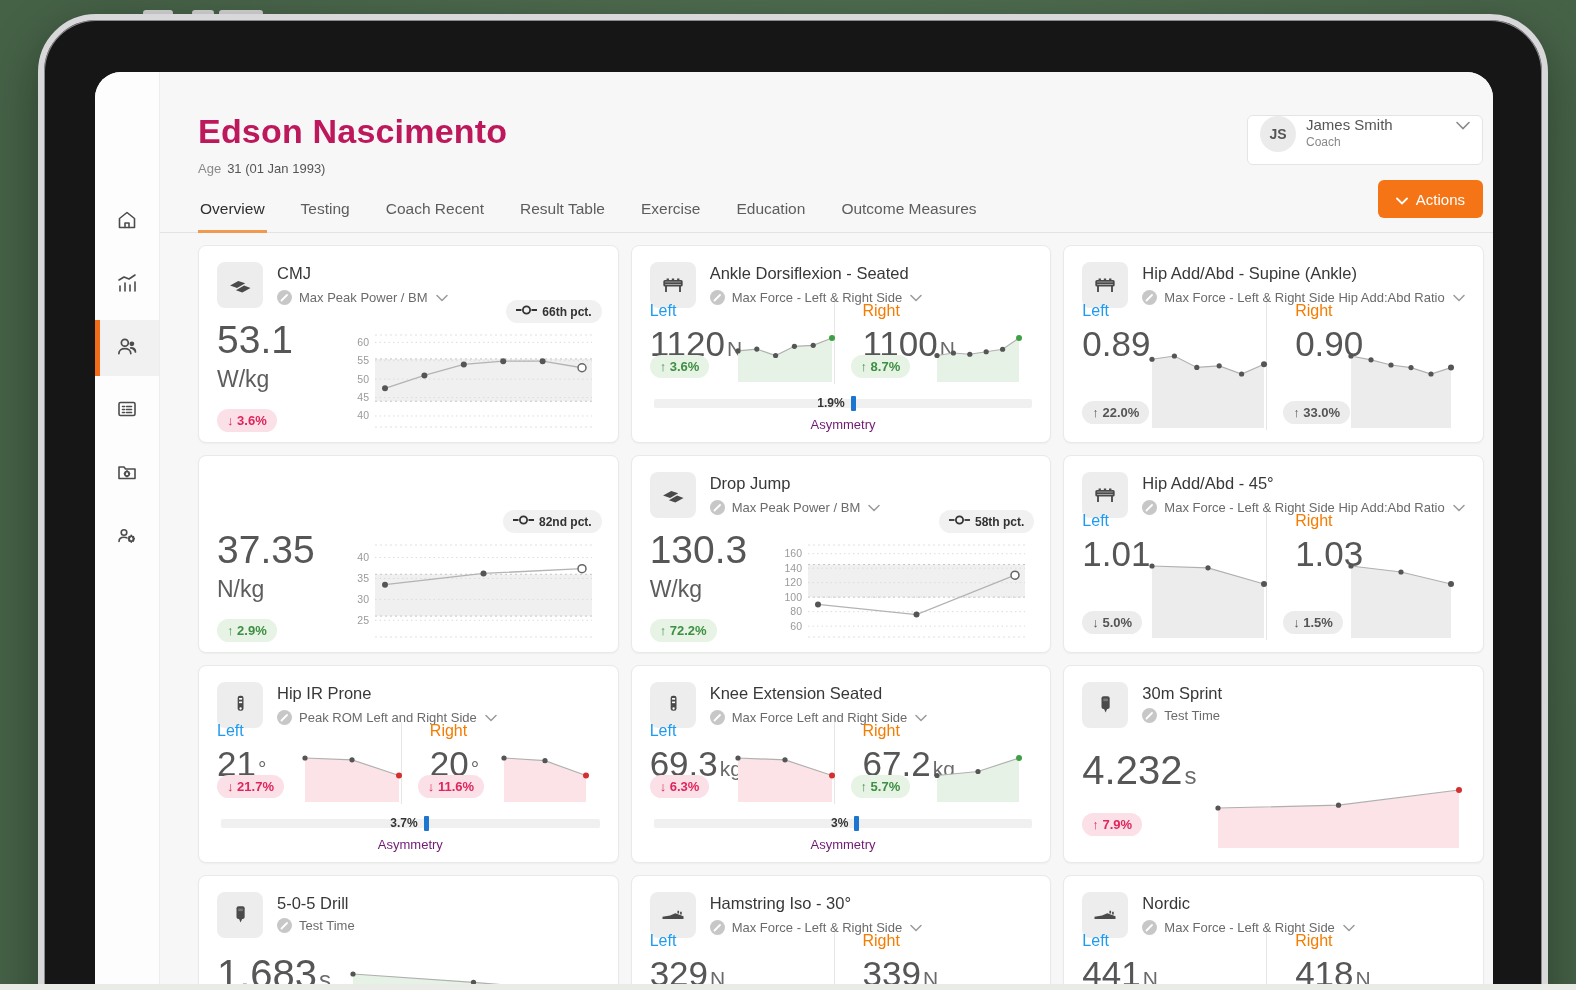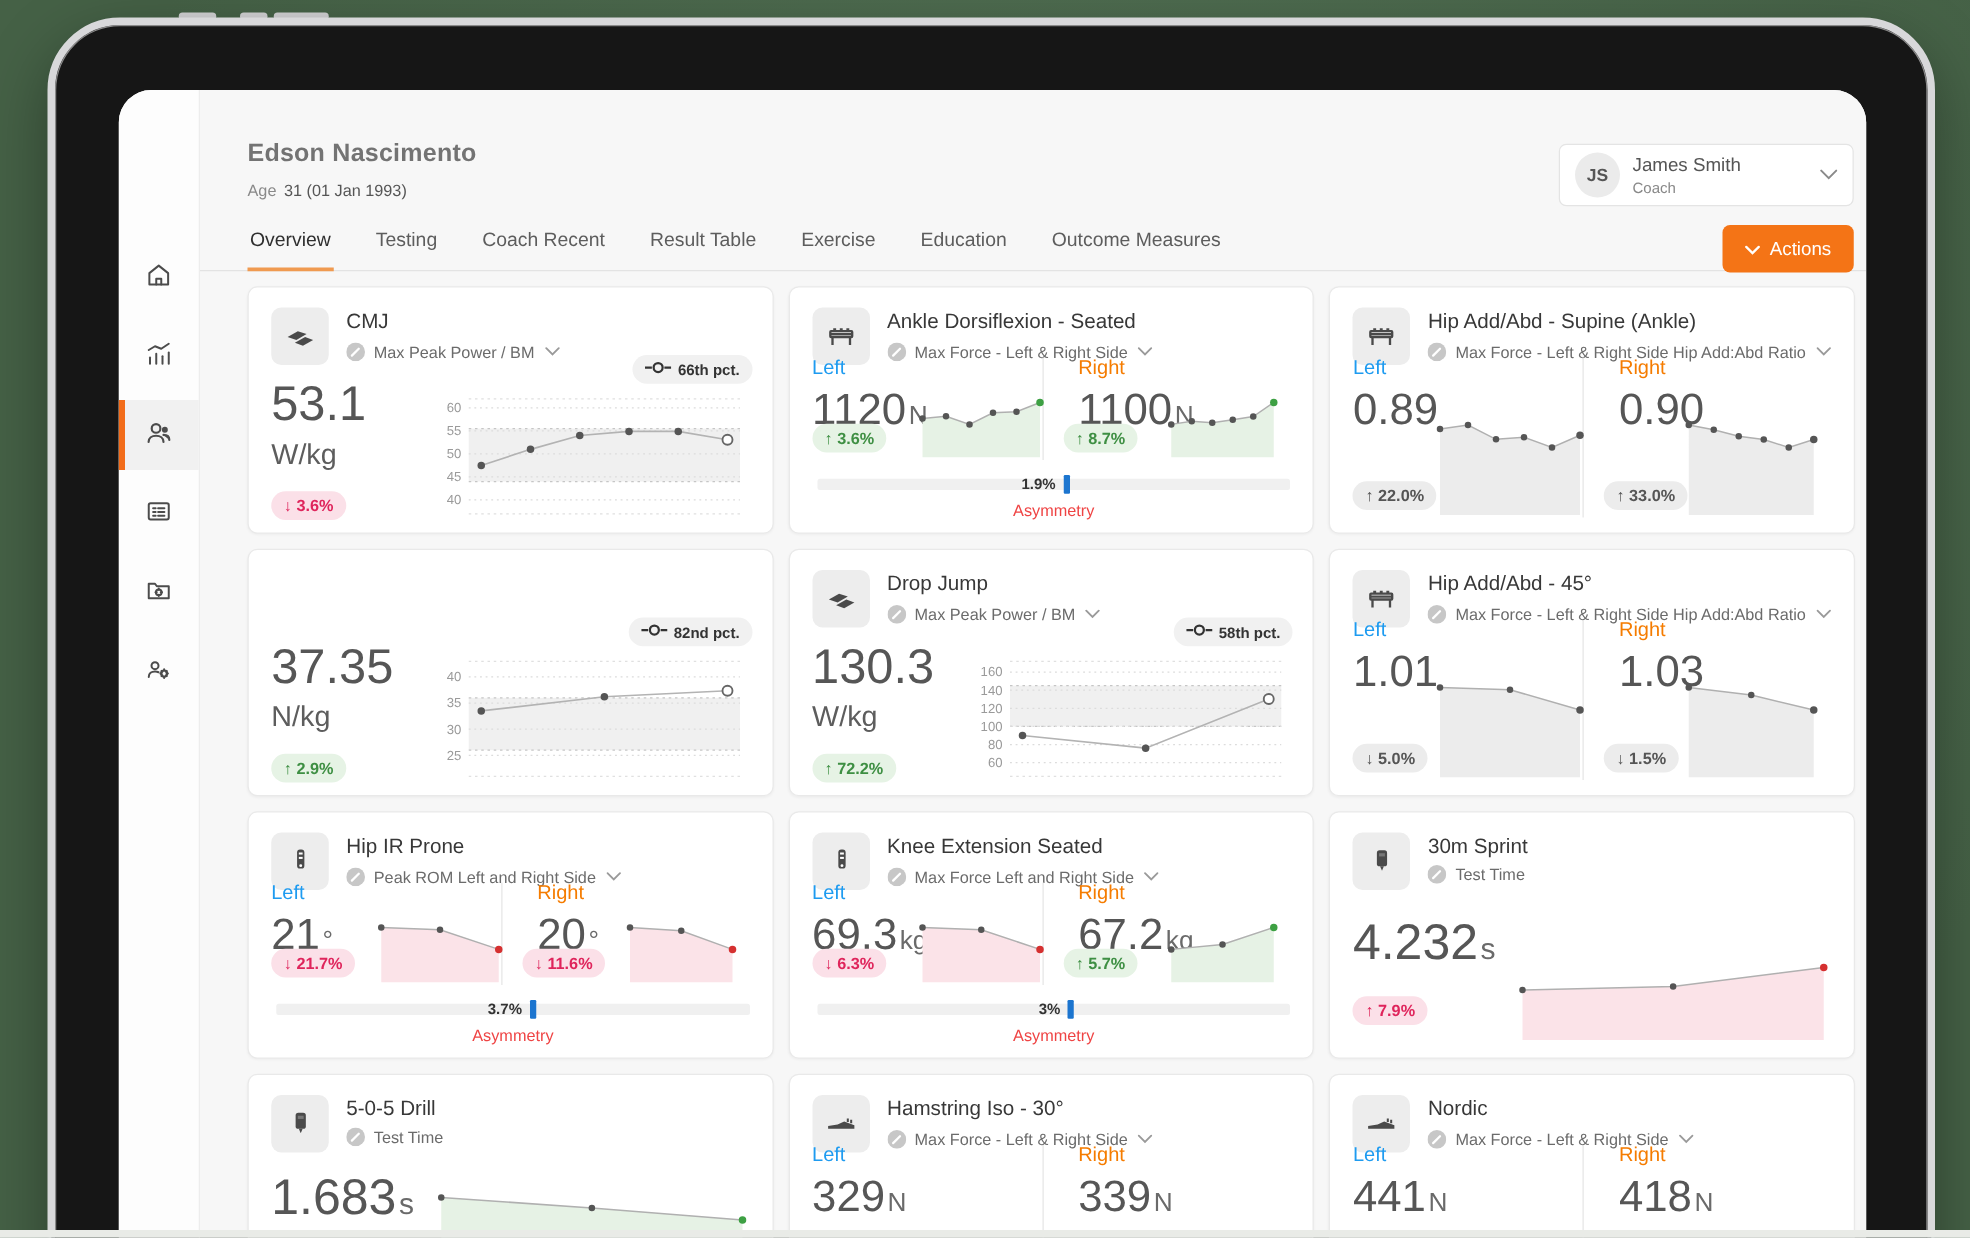--- a/index.html
+++ b/index.html
@@ -20,26 +20,26 @@
   
   .sidebar { width:65px; background:#fdfdfd; border-right:1px solid #ededed;
              padding-top:122px; display:flex; flex-direction:column; gap:7px; flex:0 0 65px; }
   .nav-item { position:relative; height:56px; display:flex; align-items:center; justify-content:center; cursor:pointer; }
   .nav-item svg { stroke:#4c4c4c; fill:none; stroke-width:1.6; stroke-linecap:round; stroke-linejoin:round; }
   .nav-item.active { background:#f1f1f1; }
   .nav-item.active::before { content:""; position:absolute; left:0; top:0; bottom:0; width:5px; background:#f26c1a; }
 
   
   .main { flex:1; position:relative; background:#f7f7f7; overflow:hidden; }
-  .page-title { padding:40px 0 0 38px; font-size:20px; font-weight:bold; color:#737373; letter-spacing:.2px; }
+  .page-title { padding:40px 0 0 38px; font-size:34px; font-weight:bold; color:#be185d; letter-spacing:.2px; }
   .age-row { padding:10px 0 0 38px; font-size:13px; color:#8a8a8a; }
   .age-row b { color:#555; font-weight:normal; margin-left:6px; }
 
   .user-chip { position:absolute; top:43px; right:10px; width:236px; height:50px; background:#fff;
-               border:1px solid #e4e4e4; border-radius:6px; display:flex; align-items:center; padding:0 12px; cursor:pointer; }
+               border:1px solid #e4e4e4; border-radius:6px; display:flex; padding:0 12px; cursor:pointer; }
   .avatar { width:36px; height:36px; border-radius:50%; background:#ebebeb; color:#555; font-size:14px; font-weight:bold;
             display:flex; align-items:center; justify-content:center; }
   .user-meta { margin-left:10px; flex:1; }
   .user-name { font-size:15px; color:#555; }
   .user-role { font-size:12px; color:#888; margin-top:2px; }
 
   .actions-btn { position:absolute; top:108px; right:10px; height:38px; background:#f47416; border:none; border-radius:6px;
                  color:#fff; font-size:15px; font-family:inherit; padding:0 18px; display:flex; align-items:center; gap:8px; cursor:pointer; }
 
   .tabs { display:flex; margin-top:24px; padding-left:38px; border-bottom:1px solid #e3e3e3; }
@@ -92,21 +92,21 @@
   .side.r .pill { left:16px; }
   .spark { position:absolute; left:84px; right:2px; bottom:2px; height:50px; }
   .side.r .spark { left:98px; }
   .duo.tall .spark { height:78px; left:66px; }
   .duo.tall .side.r .spark { left:80px; }
 
   .asym { position:absolute; left:22px; right:18px; bottom:10px; }
   .asym-bar { position:relative; height:9px; background:#f0f0f0; border-radius:2px; }
   .asym-marker { position:absolute; top:-3px; width:5px; height:15px; background:#1c75cf; border-radius:1px; }
   .asym-pct { position:absolute; top:-3px; width:60px; text-align:right; font-size:12px; font-weight:bold; color:#333; }
-  .asym-label { text-align:center; font-size:13px; color:#ef4444; margin-top:9px; }
+  .asym-label { text-align:center; font-size:13px; color:#701a75; margin-top:9px; }
 
   .big-inline { position:absolute; left:18px; top:84px; font-size:40px; color:#565656; line-height:1; }
   .pill-bl { position:absolute; left:18px; bottom:26px; margin:0; }
   .spark-wide { position:absolute; left:150px; right:18px; bottom:14px; height:64px; }
   .spark-505 { position:absolute; left:150px; right:18px; top:92px; height:100px; }
 </style>
 </head>
 <body>
 
 <div class="stage">

